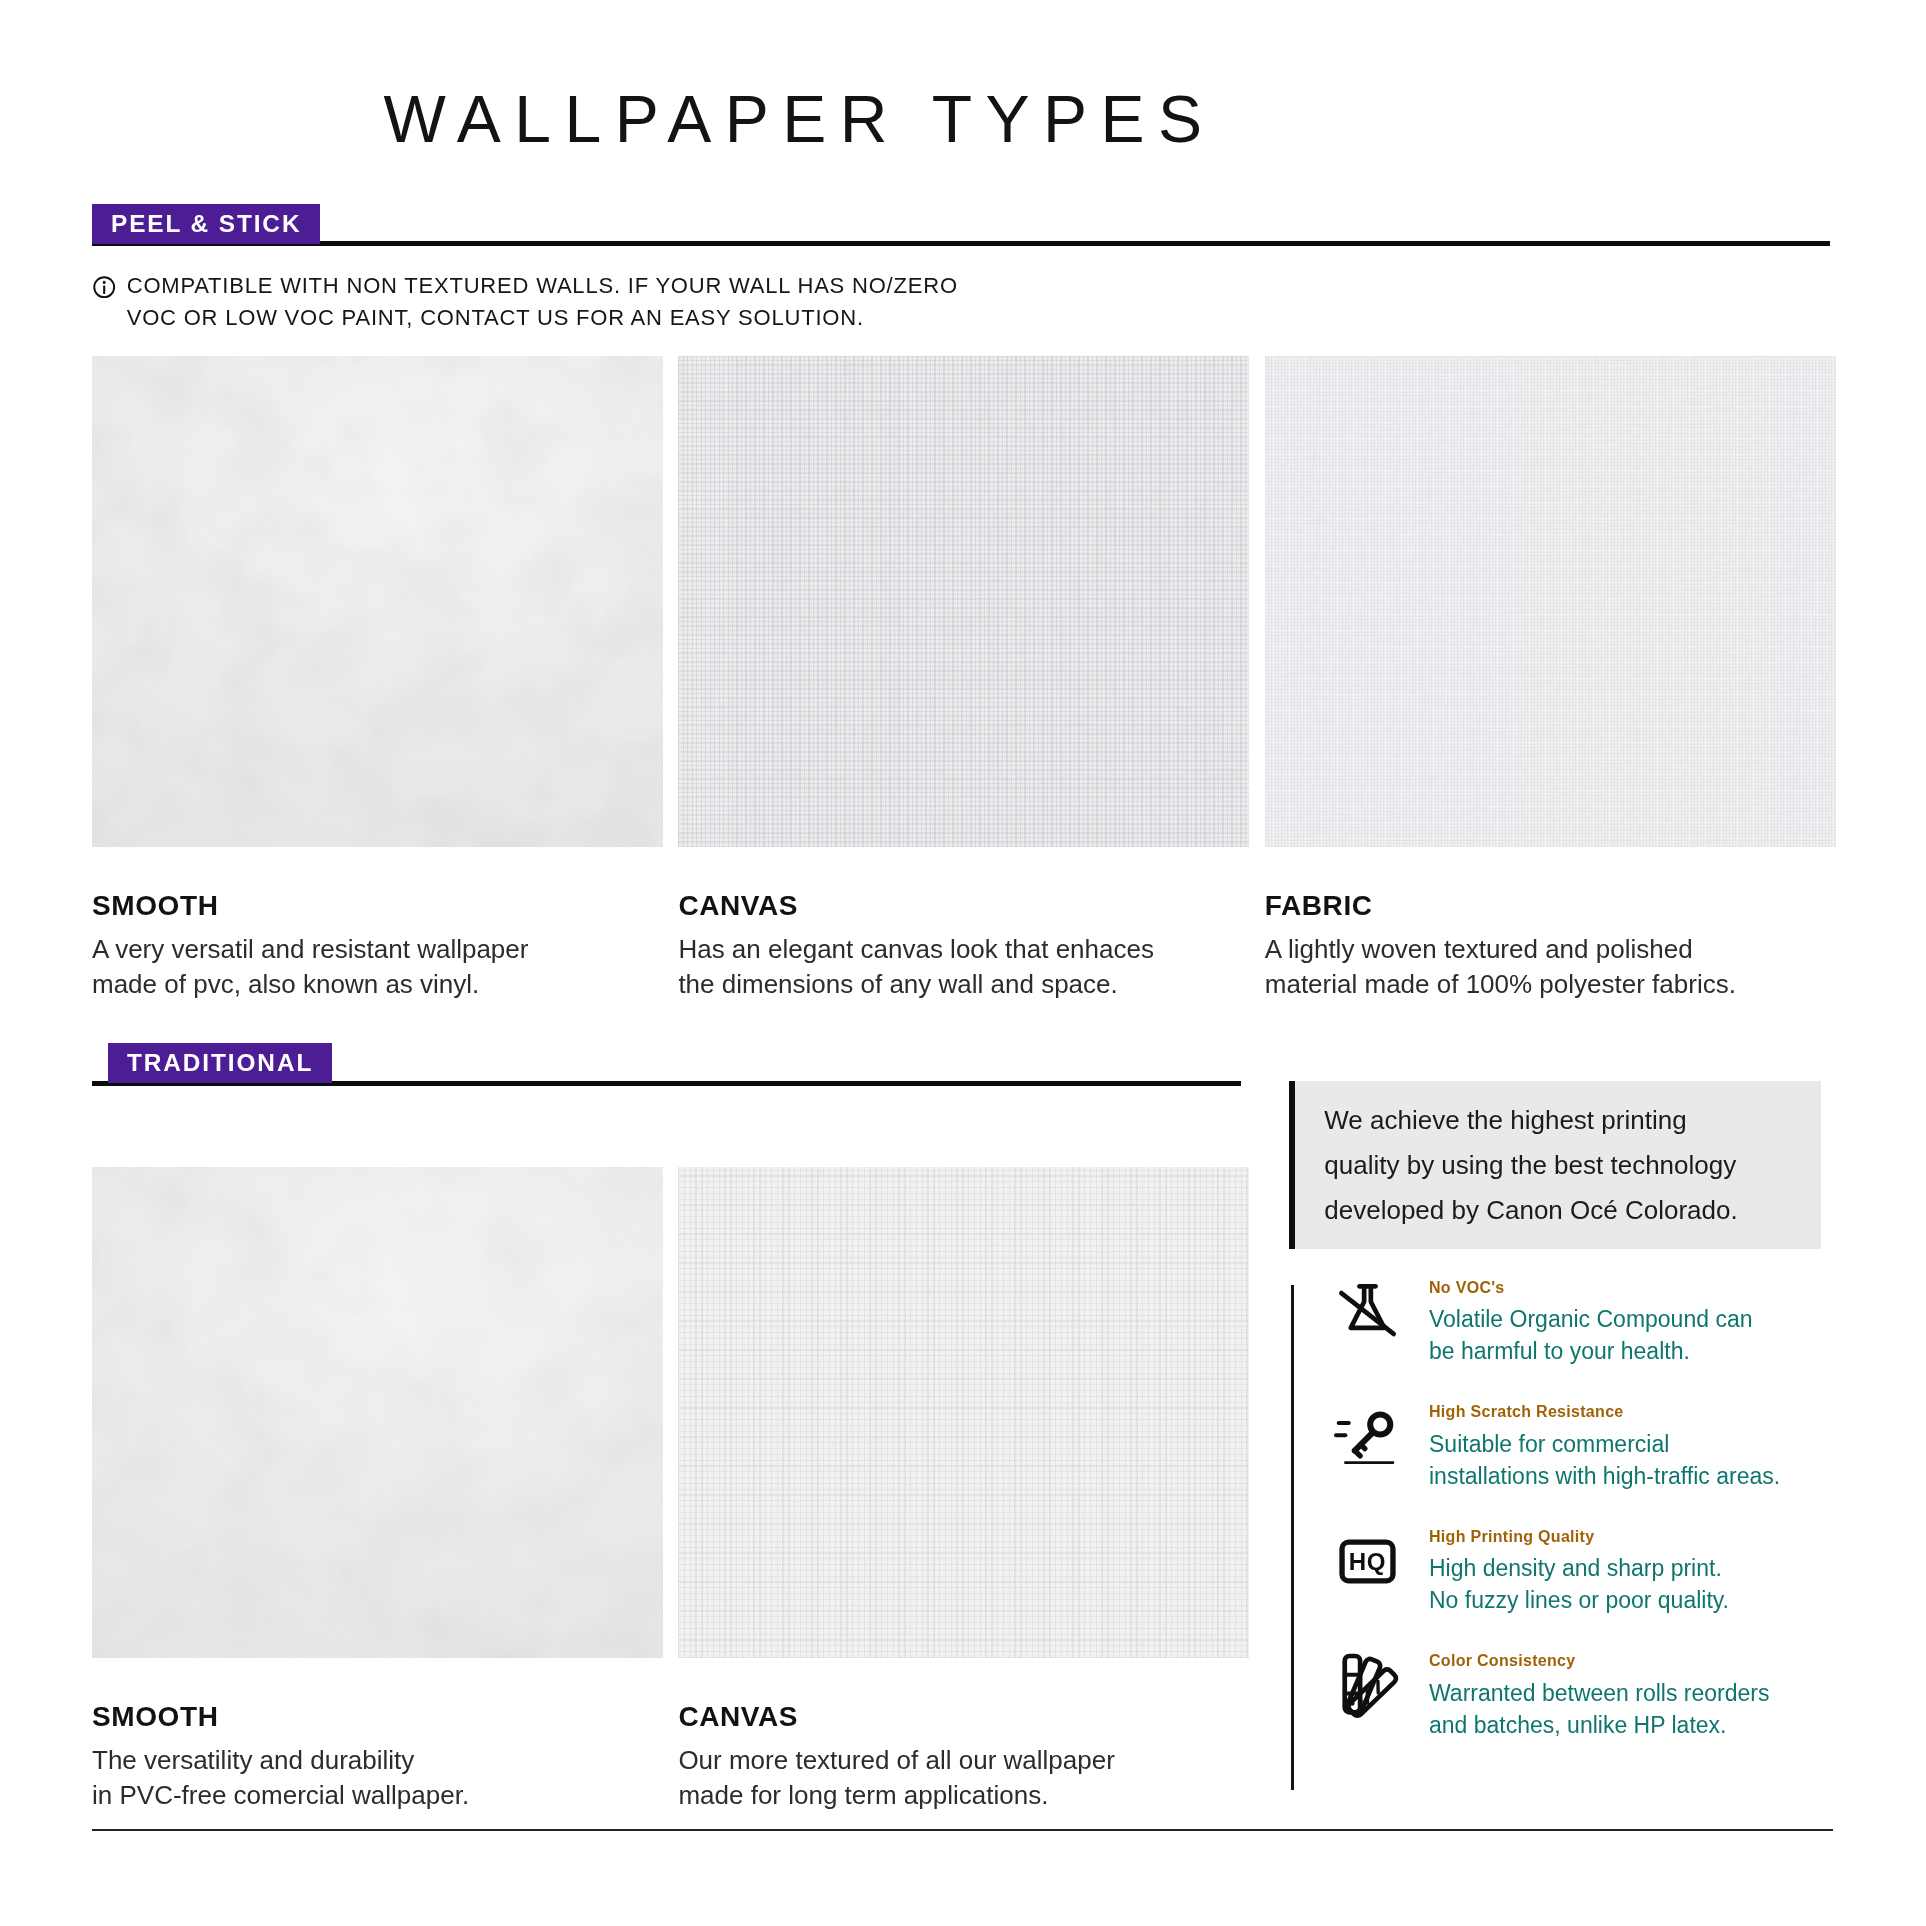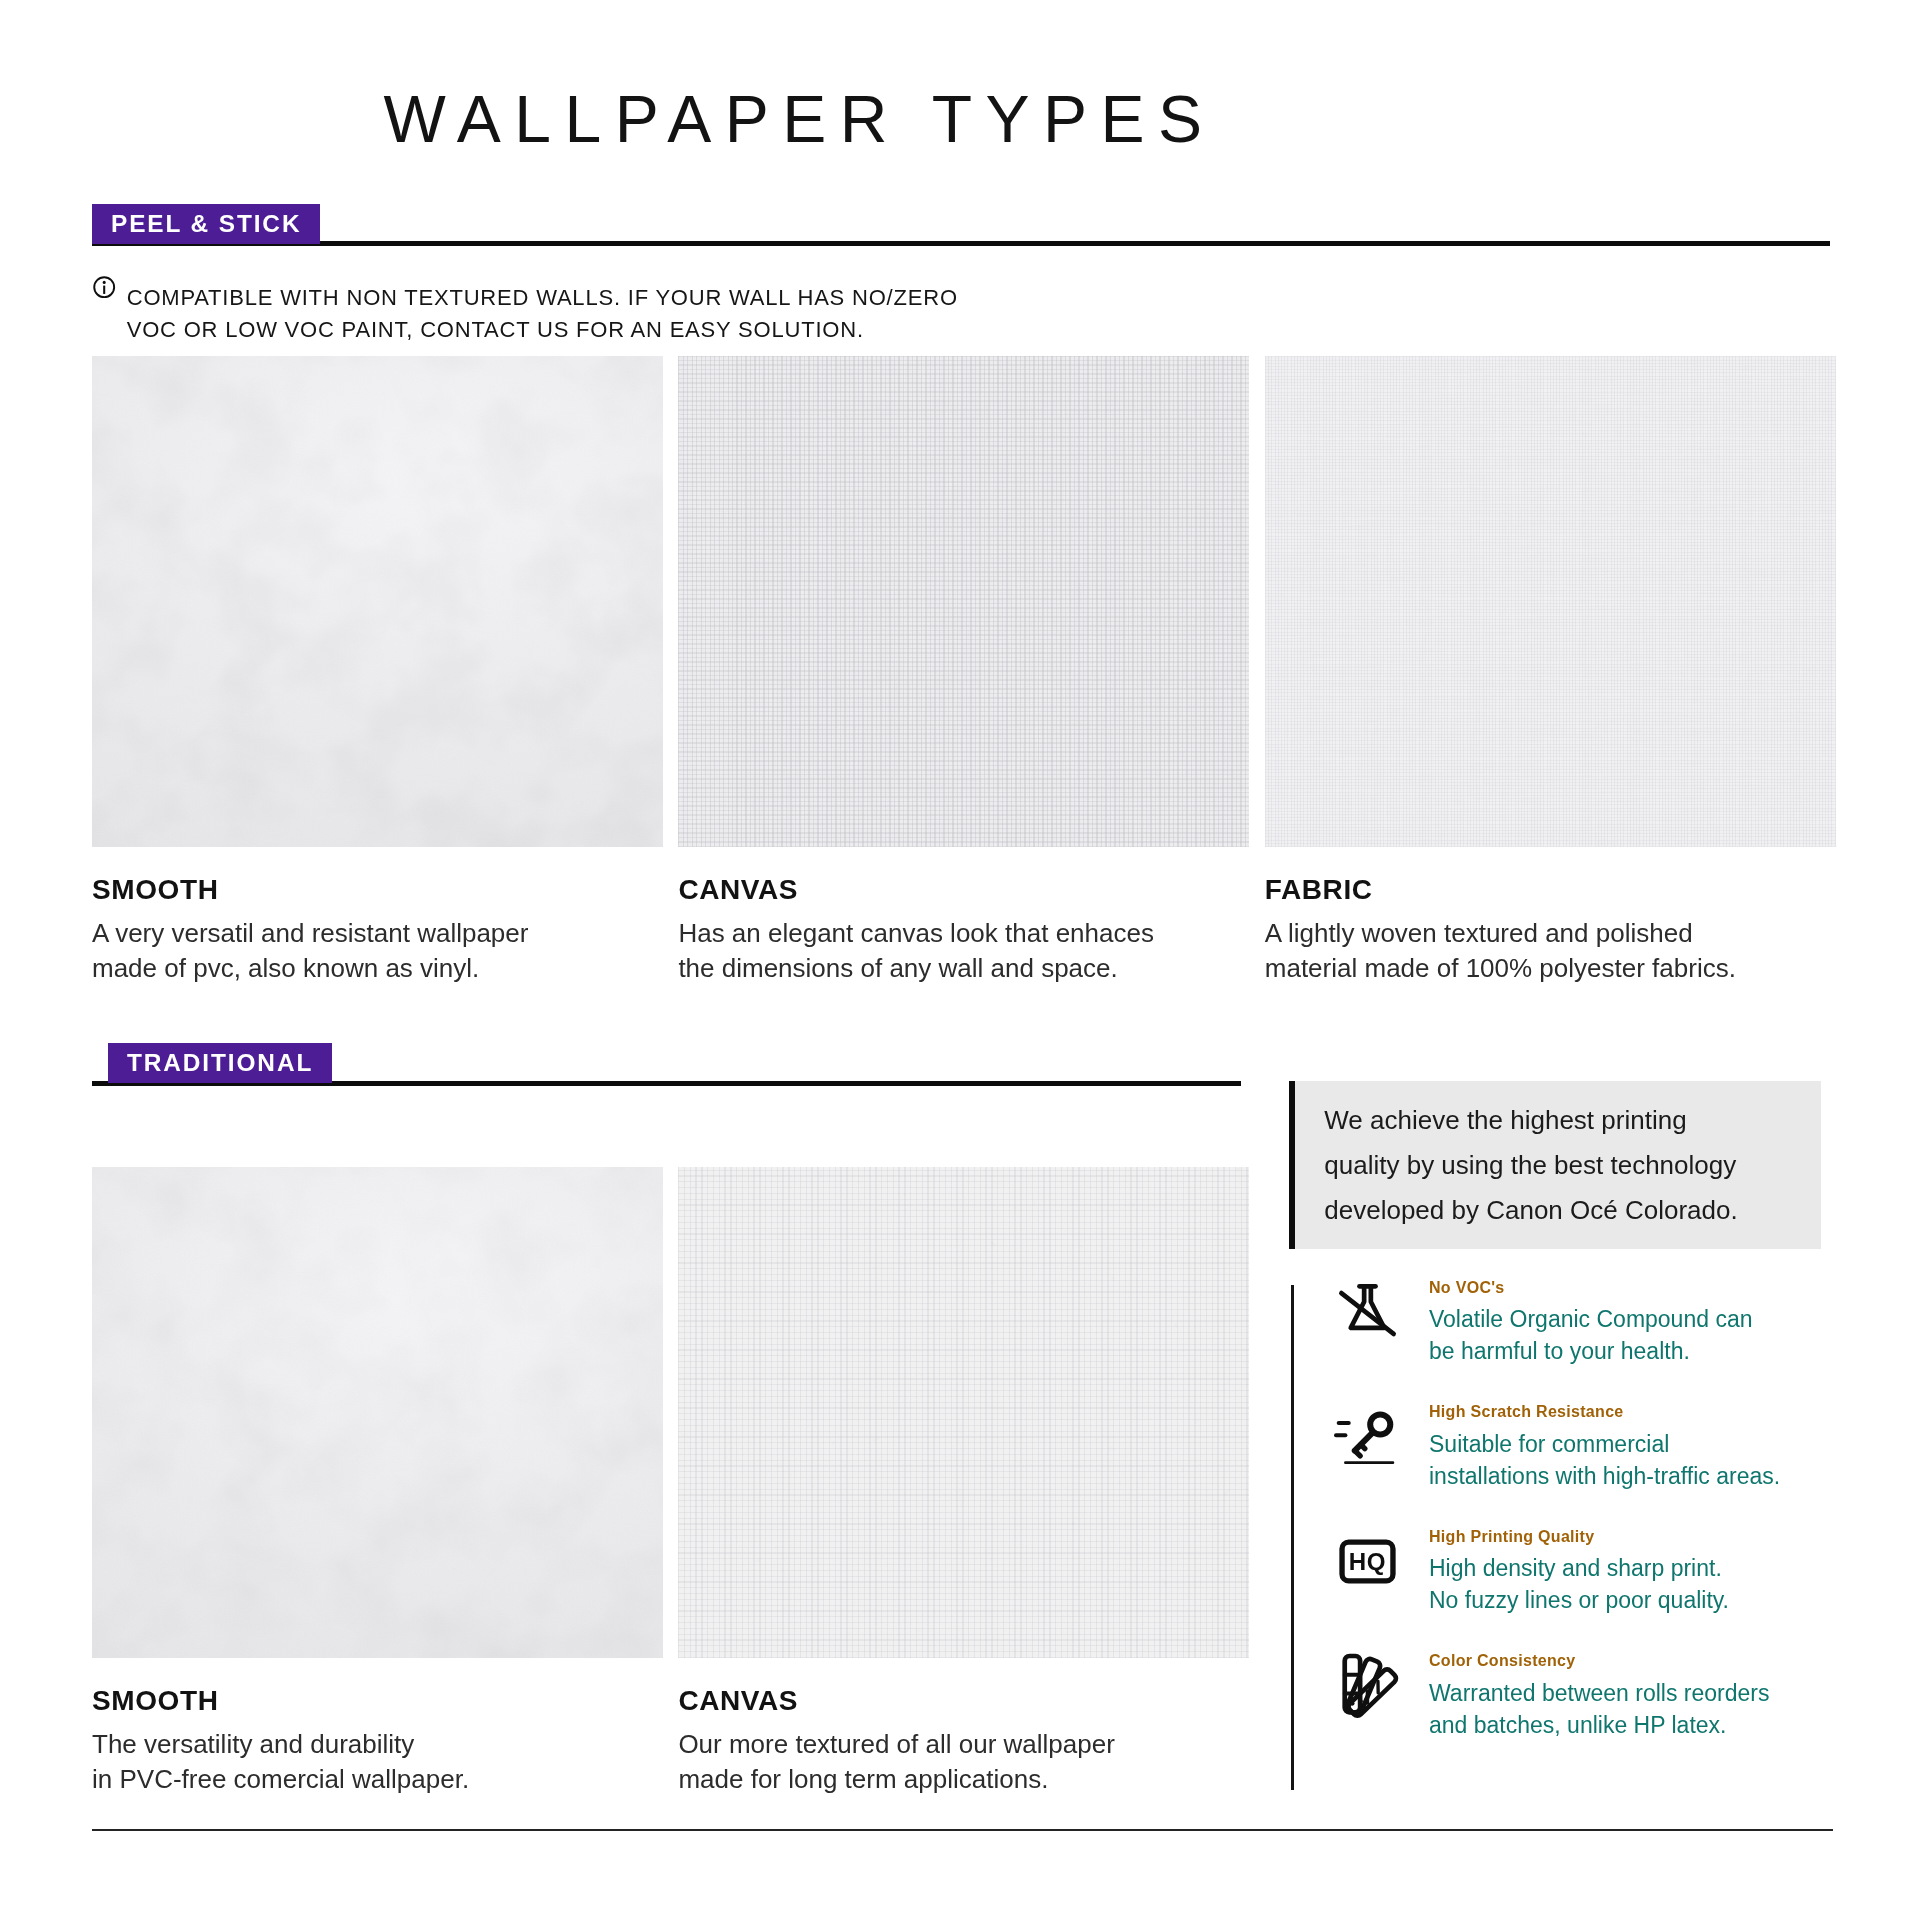--- a/index.html
+++ b/index.html
@@ -19,21 +19,21 @@
   .rule-peel{left:92px;top:241px;width:1738px;}
   .rule-trad{left:92px;top:1081px;width:1149px;}
   .bottom-rule{position:absolute;left:92px;top:1829px;width:1741px;height:1.9px;background:#242424;}
 
   
   .note{position:absolute;display:flex;gap:10.3px;align-items:flex-start;
         font-size:22px;letter-spacing:0.8px;line-height:32px;color:#161616;}
   .note-peel{left:92px;top:270px;}
   .note-trad{left:92px;top:1111px;}
   .note svg{margin-top:4.5px;flex:0 0 auto;}
-  .note-text{white-space:pre-line;margin-top:12px;}
+  .note-text{white-space:pre-line;}
 
   
   .cards{position:absolute;display:flex;gap:15.4px;}
   .cards-row1{left:92px;top:356px;}
   .cards-row2{left:92px;top:1167px;}
   .card{width:571px;}
   .swatch{position:relative;width:571px;height:491px;overflow:hidden;}
   .tex{position:absolute;left:0;top:0;width:100%;height:100%;mix-blend-mode:multiply;}
 
   .swatch[data-texture="smooth"]{
@@ -47,21 +47,21 @@
     background-color:#f4f4f6;
     background-image:
       repeating-linear-gradient(90deg, rgba(196,196,204,0.22) 0px, rgba(196,196,204,0.22) 1px, rgba(255,255,255,0) 1px, rgba(255,255,255,0) 3.2px),
       repeating-linear-gradient(0deg, rgba(200,200,208,0.18) 0px, rgba(200,200,208,0.18) 1px, rgba(255,255,255,0) 1px, rgba(255,255,255,0) 3.2px);}
   .swatch[data-texture="canvas-rough"]{
     background-color:#f2f2f3;
     background-image:
       repeating-linear-gradient(90deg, rgba(178,178,186,0.20) 0px, rgba(178,178,186,0.20) 1.3px, rgba(255,255,255,0) 1.3px, rgba(255,255,255,0) 5.8px),
       repeating-linear-gradient(0deg, rgba(178,178,186,0.18) 0px, rgba(178,178,186,0.18) 1.3px, rgba(255,255,255,0) 1.3px, rgba(255,255,255,0) 5.8px);}
 
-  .type-name{margin-top:27px;font-size:28px;font-weight:700;letter-spacing:0.6px;color:#121212;}
+  .type-name{margin-top:43px;font-size:28px;font-weight:700;letter-spacing:0.6px;color:#121212;}
   .type-desc{margin-top:10.3px;font-size:26px;line-height:35px;color:#2c2c2c;white-space:pre-line;}
 
   
   .quote{position:absolute;left:1289px;top:1081px;width:532px;display:flex;}
   .quote-bar{width:5.8px;background:#0d0d0d;flex:0 0 auto;}
   .quote-box{flex:1;background:#e9e9ea;padding:16.7px 29.5px;font-size:26px;line-height:45px;
              color:#1b1b1b;white-space:pre-line;}
   .vline{position:absolute;left:1291px;top:1285px;width:2.6px;height:505px;background:#141414;}
   .features{position:absolute;left:1334px;top:1279px;width:496px;display:flex;flex-direction:column;gap:36px;}
   .feature{display:flex;gap:28px;}

